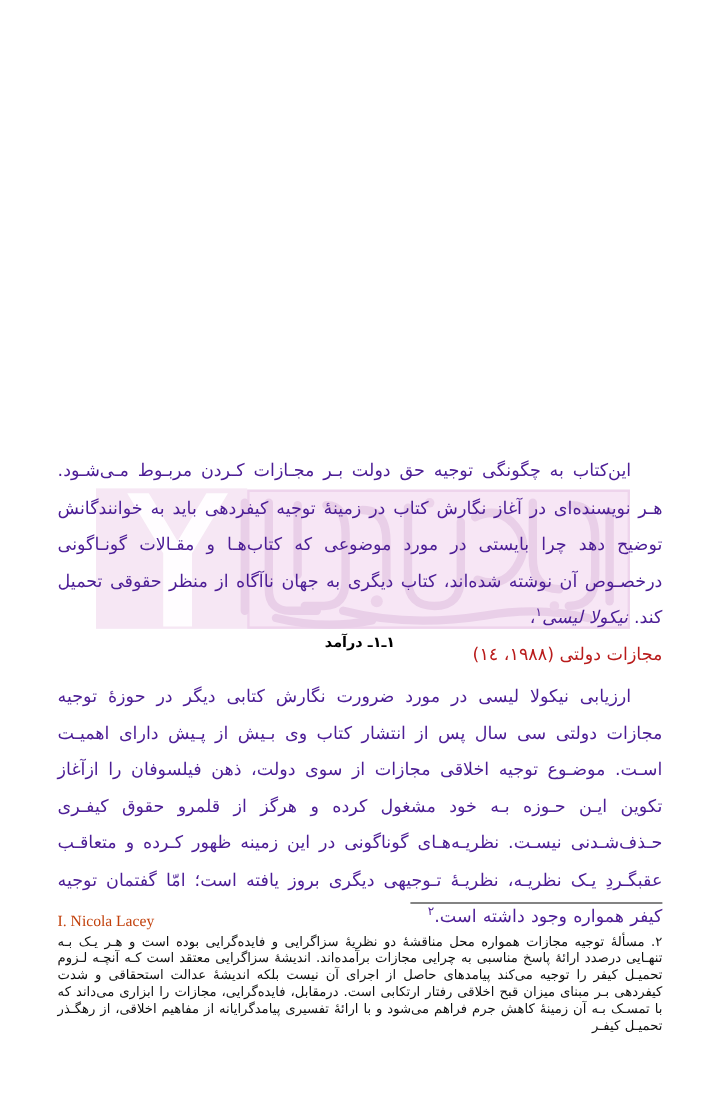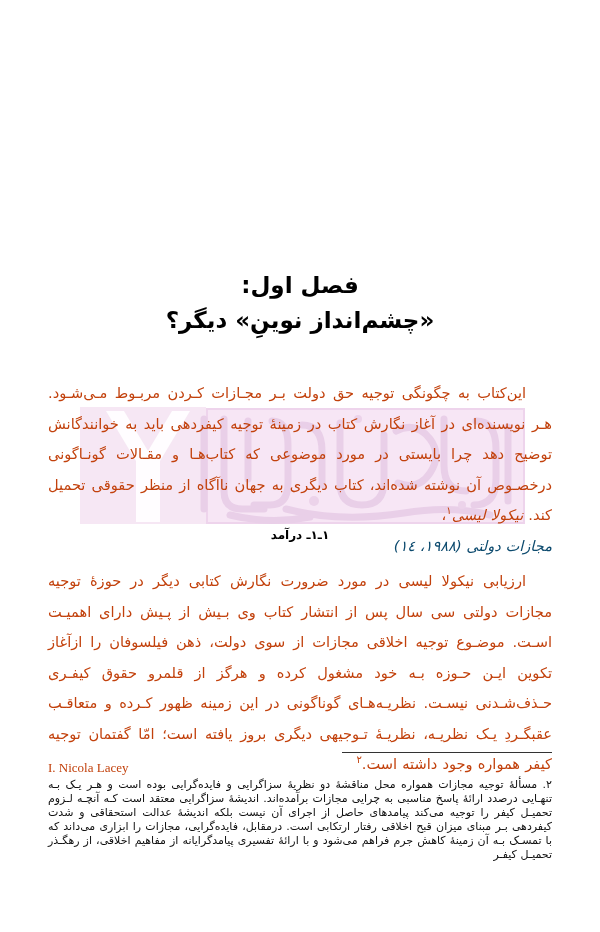--- a/index.html
+++ b/index.html
@@ -98,39 +98,38 @@
     width: 504px;
     z-index: 2;
   }
   p.para {
     margin: 0;
     font-size: 14.6px;
     line-height: 30.5px;
     text-align: justify;
     text-align-last: right;
     text-indent: 26px;
-    color: #c2410c;
+    color: #4c1d95;
     word-spacing: 0.5px;
   }
   .cite-italic {
     font-style: italic;
   }
   .sup-note {
     font-size: 10px;
     vertical-align: super;
     line-height: 0;
   }
 
   .cite-line {
     margin: 0;
     font-size: 14.6px;
     line-height: 30.5px;
     text-align: right;
-    font-style: italic;
-    color: #0c4a6e;
+    color: #b91c1c;
   }
 
   .section-heading {
     position: absolute;
     left: 48px;
     top: 528px;
     width: 504px;
     text-align: center;
     font-size: 12px;
     font-weight: bold;
@@ -208,24 +207,20 @@
         <path d="M40 110 Q80 120 120 112"></path>
       </g>
       <g fill="#ecd3ea">
         <circle cx="124" cy="96" r="5"></circle>
         <circle cx="168" cy="14" r="4"></circle>
         <circle cx="272" cy="100" r="4"></circle>
       </g>
     </svg>
   </div>
 
-  <div class="chapter-heading">
-    <div class="chapter-title">فصل اول:</div>
-    <div class="chapter-subtitle">«چشم‌انداز نوینِ» دیگر؟</div>
-  </div>
 
   <div class="body-col">
     <p class="para"><span>این‌کتاب به چگونگی توجیه حق دولت بـر مجـازات کـردن مربـوط مـی‌شـود. هـر نویسنده‌ای در آغاز نگارش کتاب در زمینهٔ توجیه کیفردهی باید به خوانندگانش توضیح دهد چرا بایستی در مورد موضوعی که کتاب‌هـا و مقـالات گونـاگونی درخصـوص آن نوشته شده‌اند، کتاب دیگری به جهان ناآگاه از منظر حقوقی تحمیل کند. </span><span class="cite-italic">نیکولا لیسی</span><span class="sup-note">۱</span><span>، </span></p>
     <p class="cite-line">مجازات دولتی (۱۹۸۸، ۱٤)</p>
   </div>
 
   <div class="section-heading">۱ـ۱ـ درآمد</div>
 
   <div class="para-2">
     <p class="para"><span>ارزیابی نیکولا لیسی در مورد ضرورت نگارش کتابی دیگر در حوزهٔ توجیه مجازات دولتی سی سال پس از انتشار کتاب وی بـیش از پـیش دارای اهمیـت اسـت. موضـوع توجیه اخلاقی مجازات از سوی دولت، ذهن فیلسوفان را ازآغاز تکوین ایـن حـوزه بـه خود مشغول کرده و هرگز از قلمرو حقوق کیفـری حـذف‌شـدنی نیسـت. نظریـه‌هـای گوناگونی در این زمینه ظهور کـرده و متعاقـب عقبگـردِ یـک نظریـه، نظریـهٔ تـوجیهی دیگری بروز یافته است؛ امّا گفتمان توجیه کیفر همواره وجود داشته است.</span><span class="sup-note">۲</span></p>

